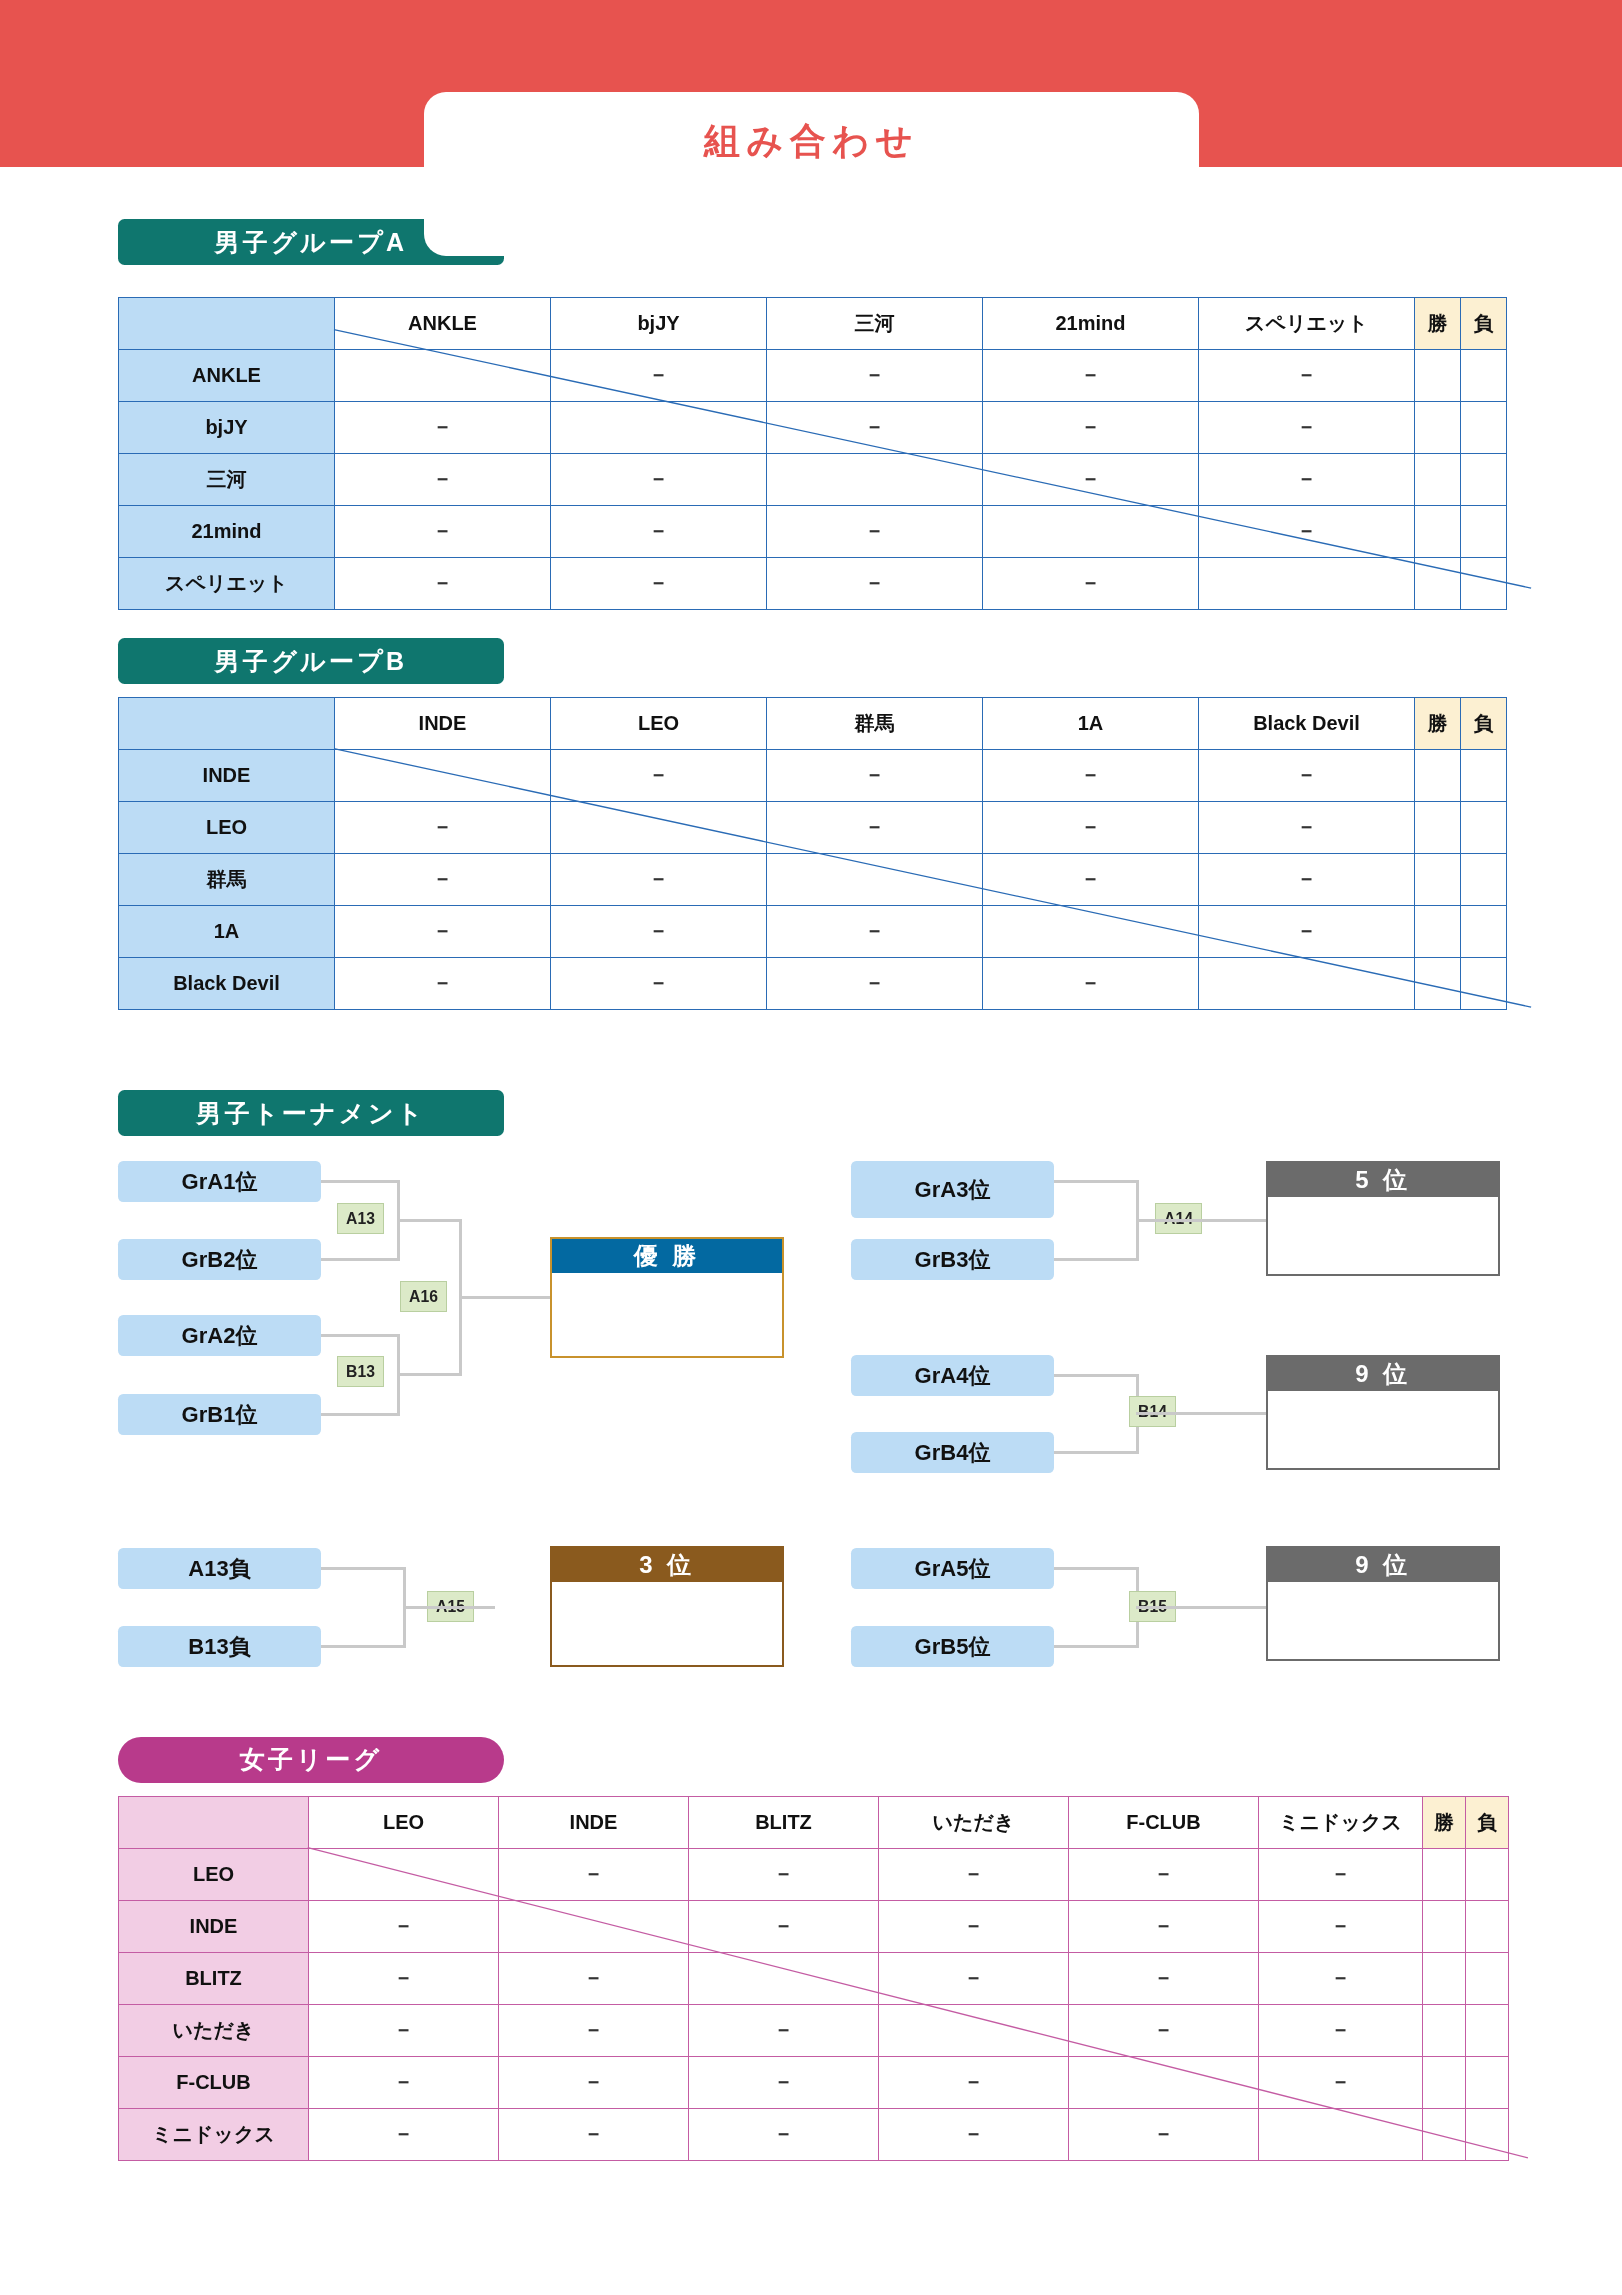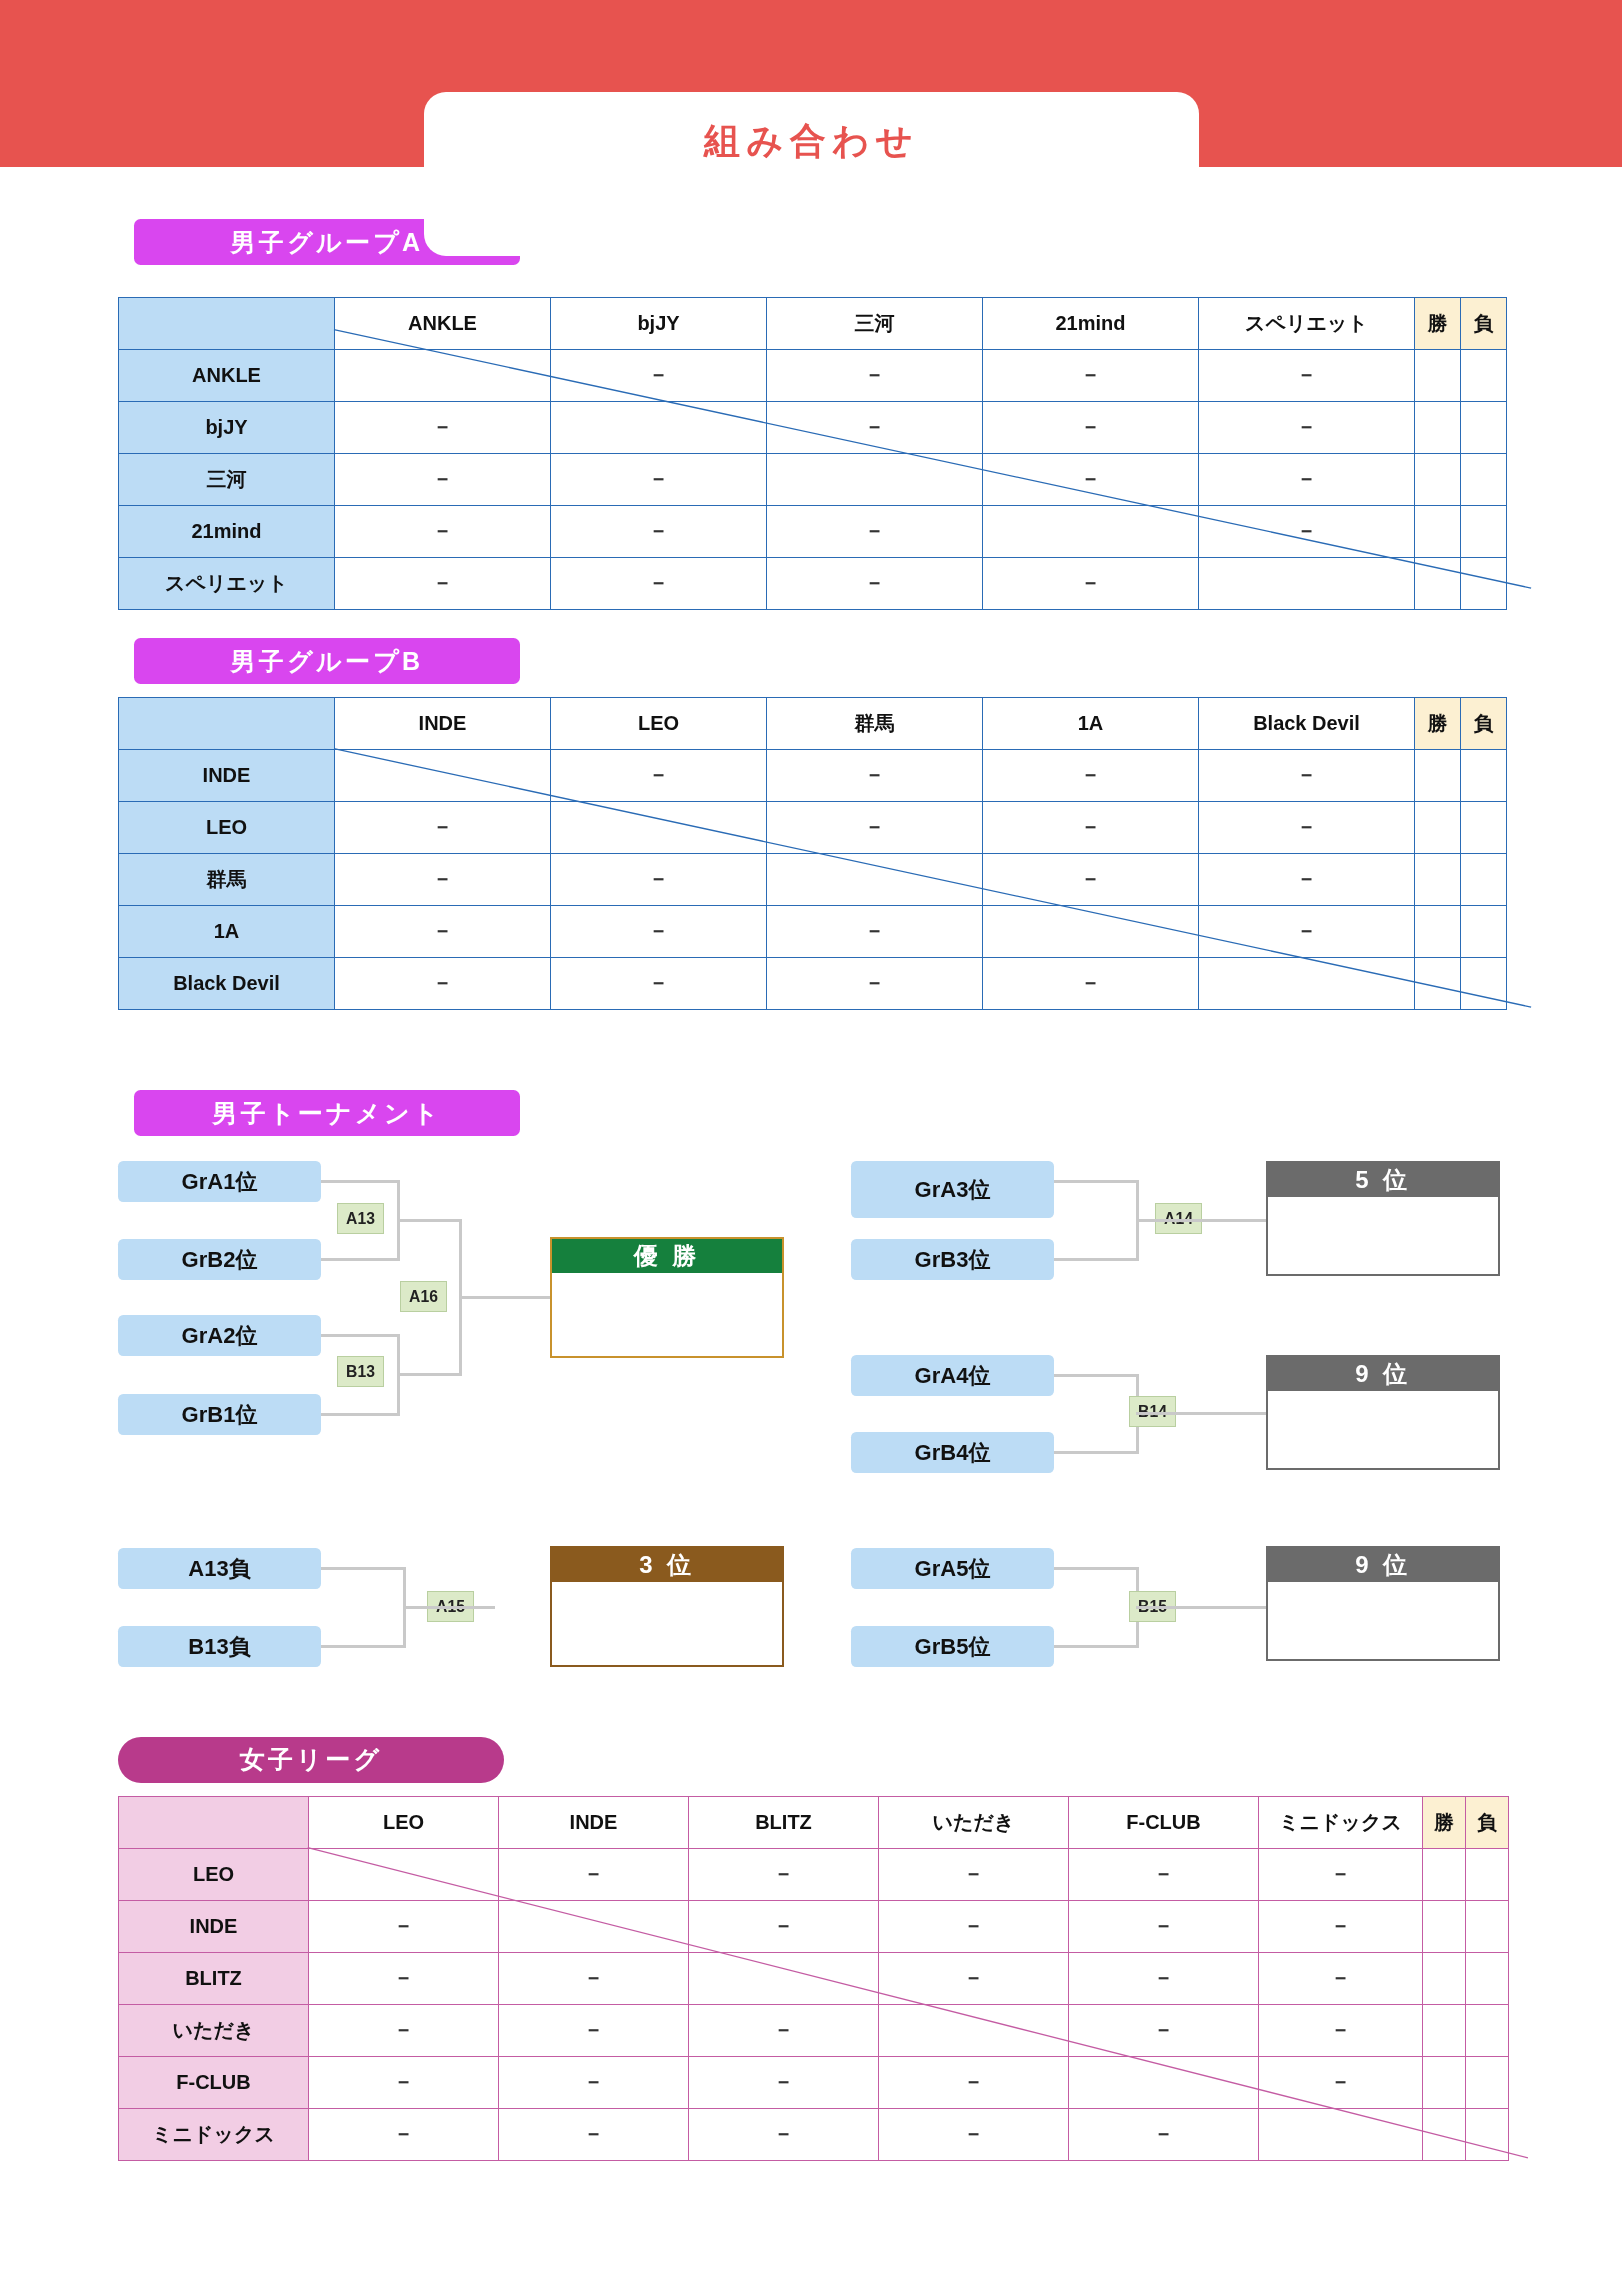--- a/index.html
+++ b/index.html
@@ -51,21 +51,21 @@
     position: absolute;
     height: 46px;
     line-height: 46px;
     text-align: center;
     color: #ffffff;
     font-size: 25px;
     font-weight: bold;
     letter-spacing: 3.3px;
     border-radius: 6.5px 6.5px 6.5px 6.5px;
   }
-  .sec-blue { background: #d946ef; margin-left: 16px; }
+  .sec-blue { background: #0f766e; }
   .sec-pink { background: #b83a8b; border-radius: 23.6px; font-family: Liberation Serif, serif; }
 
   
   table.league {
     position: absolute;
     border-collapse: collapse;
     table-layout: fixed;
   }
   table.league td, table.league th {
     border: 1px solid #2a6bb5;
@@ -126,21 +126,21 @@
     width: 100%;
     text-align: center;
     color: #ffffff;
     font-weight: bold;
     font-size: 24px;
     letter-spacing: 3.9px;
     line-height: 34px;
     height: 34px;
   }
   .rb-gold { border: 2px solid #c8922c; }
-  .rb-gold .result-head { background: #15803d; }
+  .rb-gold .result-head { background: #0369a1; }
   .rb-bronze { border: 2px solid #8a5a1e; }
   .rb-bronze .result-head { background: #8a5a1e; }
   .rb-gray { border: 2px solid #6b6b6b; }
   .rb-gray .result-head { background: #6b6b6b; }
 
   .connector { position: absolute; background: #c9c9c9; }
 </style>
 </head>
 <body>
 

